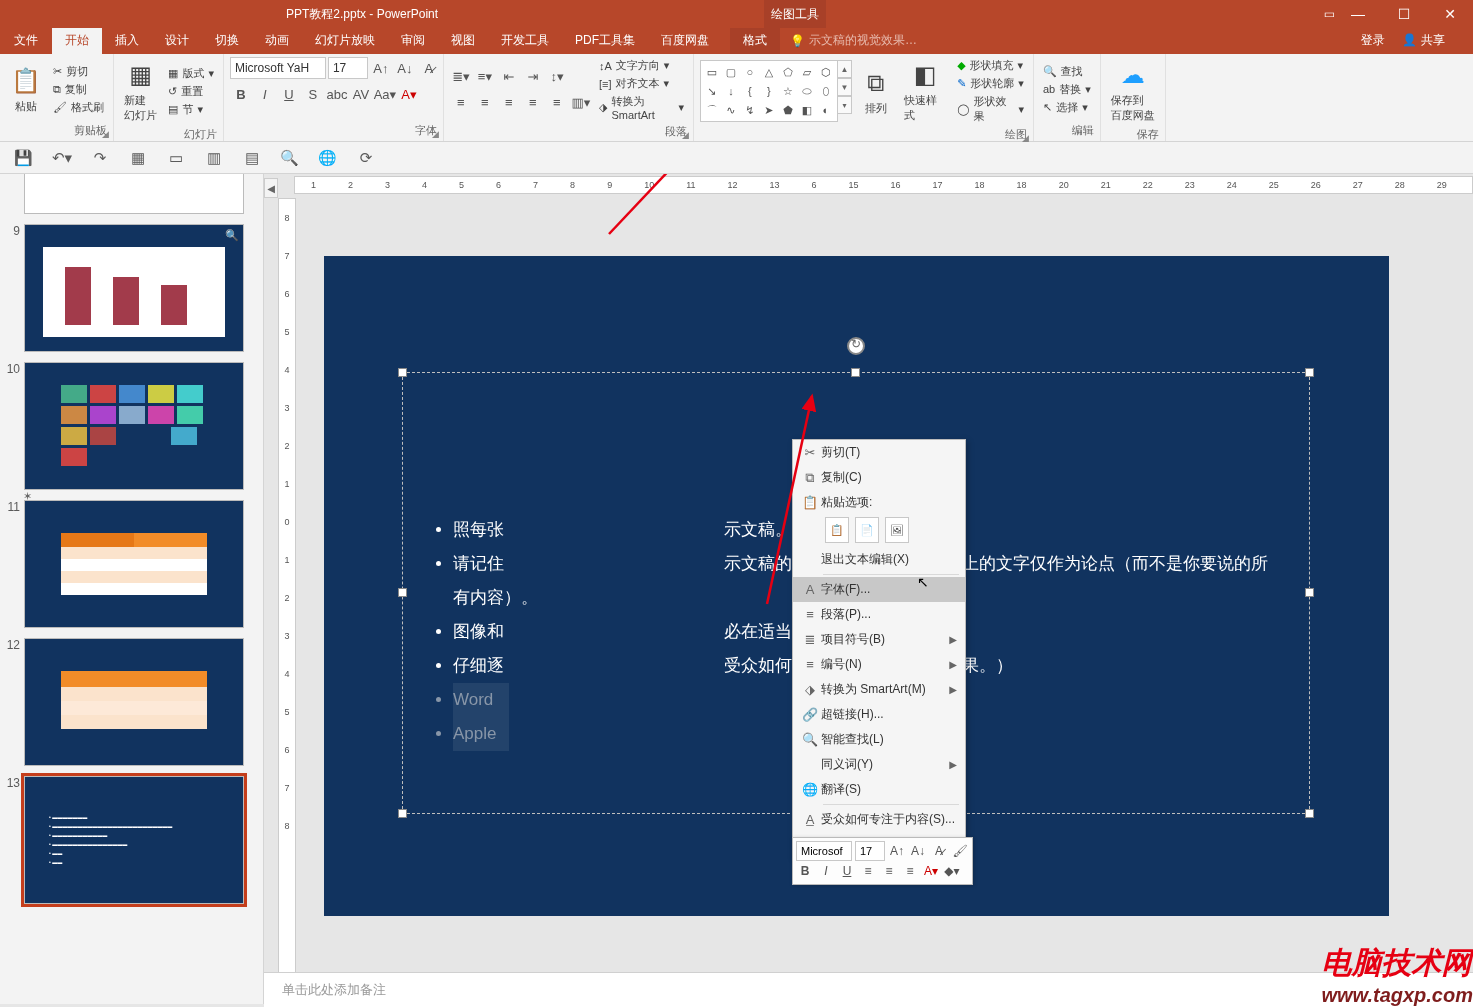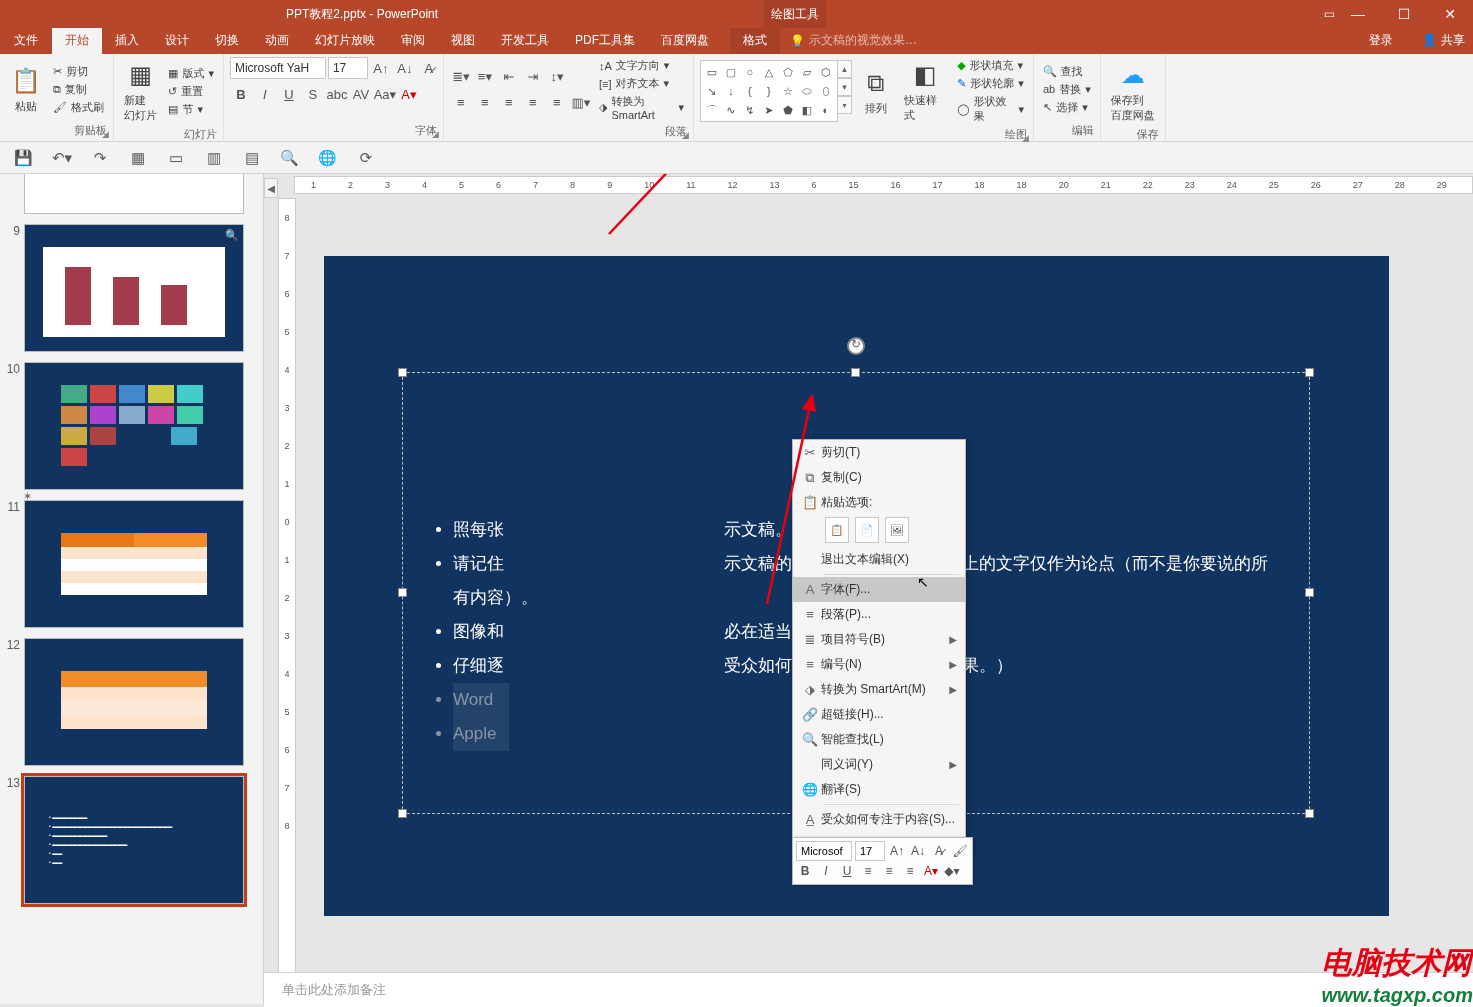--- a/index.html
+++ b/index.html
@@ -12,21 +12,21 @@
 .titlebar .wincontrols { position:absolute; right:0; display:flex; }
 .titlebar .wincontrols div { width:46px; height:28px; display:flex; align-items:center; justify-content:center; font-size:14px; }
 .titlebar .ribbon-icon { position:absolute; right:138px; }
 
 
 .tabrow { background:#b7472a; height:26px; display:flex; align-items:flex-end; color:#fff; font-size:12px; }
 .tabrow .tab { padding:5px 13px; cursor:pointer; }
 .tabrow .tab.active { background:#f3f3f3; color:#b7472a; }
 .tabrow .file { padding:5px 14px; }
 .tabrow .tell { color:#e7b9ac; margin-left:10px; padding:5px 0; display:flex; align-items:center; gap:4px; }
-.tabrow .right { margin-left:auto; display:flex; gap:14px; padding-right:0; }
+.tabrow .right { margin-left:auto; display:flex; gap:2px; padding-right:20px; }
 .tabrow .right div { padding:5px 8px; }
 
 
 .ribbon { background:#f3f3f3; height:88px; border-bottom:1px solid #d4d4d4; display:flex; }
 .group { border-right:1px solid #e0e0e0; padding:3px 6px 0 6px; display:flex; flex-direction:column; }
 .group-body { flex:1; display:flex; align-items:center; gap:4px; }
 .group-label { text-align:right; font-size:11px; color:#666; padding:2px 0 3px 0; position:relative; }
 .group-label .launcher { position:absolute; right:-2px; bottom:2px; font-size:9px; color:#888; }
 .bigbtn { display:flex; flex-direction:column; align-items:center; justify-content:center; gap:2px; font-size:11px; color:#444; padding:2px 4px; }
 .bigbtn .ico { width:32px; height:32px; display:flex; align-items:center; justify-content:center; font-size:24px; }
@@ -92,21 +92,21 @@
 
 .cursor { position:absolute; left:653px; top:400px; font-size:14px; color:#000; }
 
 
 .notes { position:absolute; left:264px; right:0; bottom:0; height:35px; background:#fff; border-top:1px solid #d0d0d0; padding:8px 18px; font-size:13px; color:#999; }
 
 
 .watermark { position:absolute; right:0; bottom:0; display:flex; align-items:center; }
 .watermark .txt { font-size:30px; font-weight:bold; font-style:italic; }
 .watermark .red { color:#e60012; }
-.watermark .blue { color:#15803d; display:block; font-size:20px; font-weight:bold; font-style:italic; }
+.watermark .blue { color:#7f1d1d; display:block; font-size:20px; font-weight:bold; font-style:italic; }
 .watermark .tag { background:#1e9fff; color:#fff; font-size:42px; font-weight:bold; padding:14px 14px; border-radius:14px; margin-left:8px; }
 
 
 .chart { position:absolute; left:18px; top:22px; right:18px; bottom:14px; background:#fff; }
 .chart .bar { position:absolute; bottom:12px; width:26px; background:#a23b4b; }
 .table-orange { position:absolute; left:36px; top:32px; right:36px; bottom:26px; }
 .thead { display:flex; }
 .thead div { flex:1; height:14px; }
 .trow { display:flex; }
 .trow div { flex:1; height:12px; }

